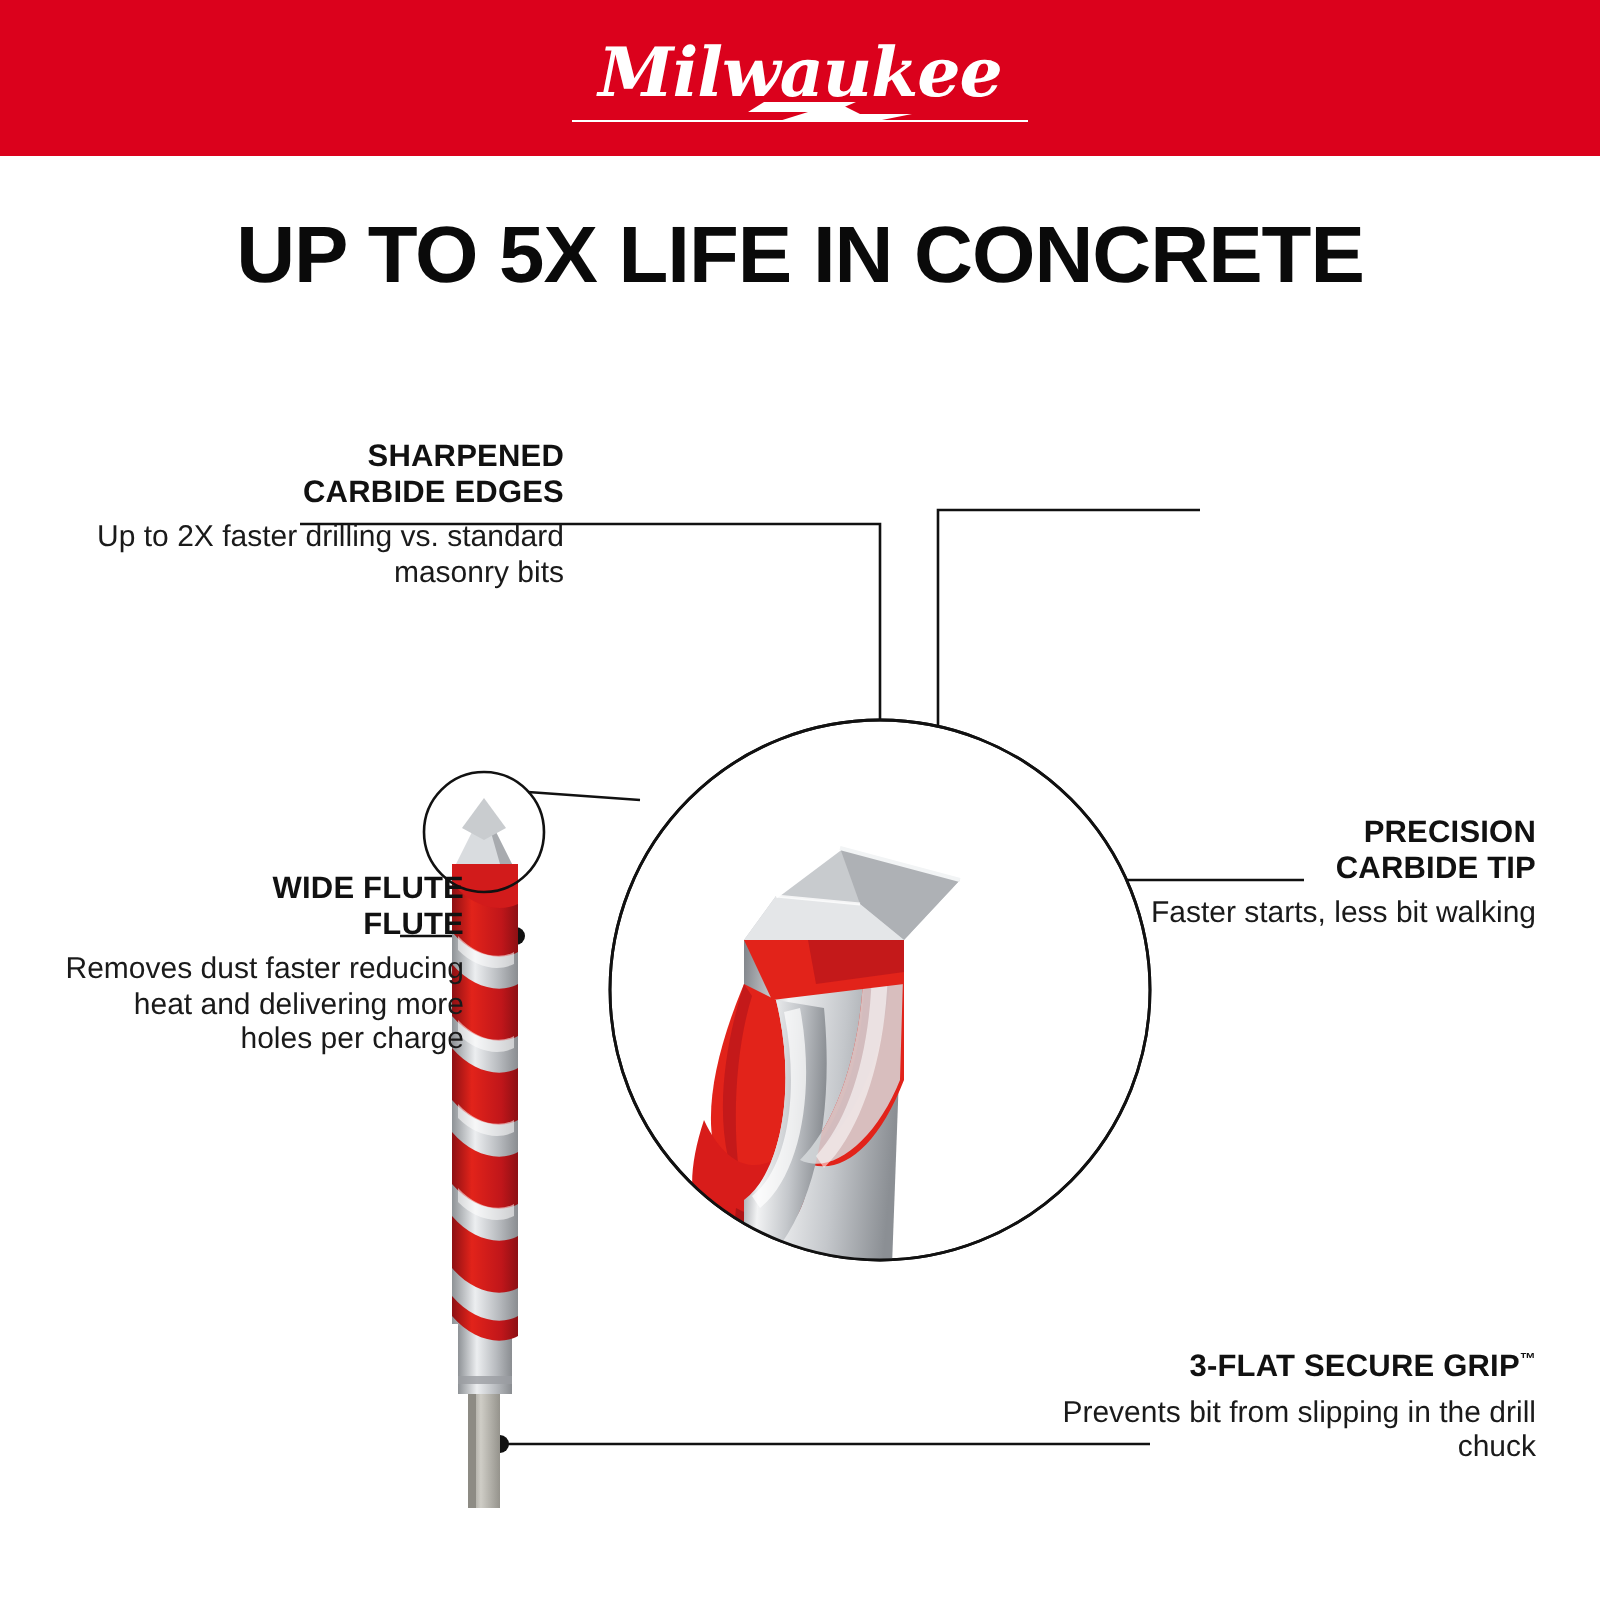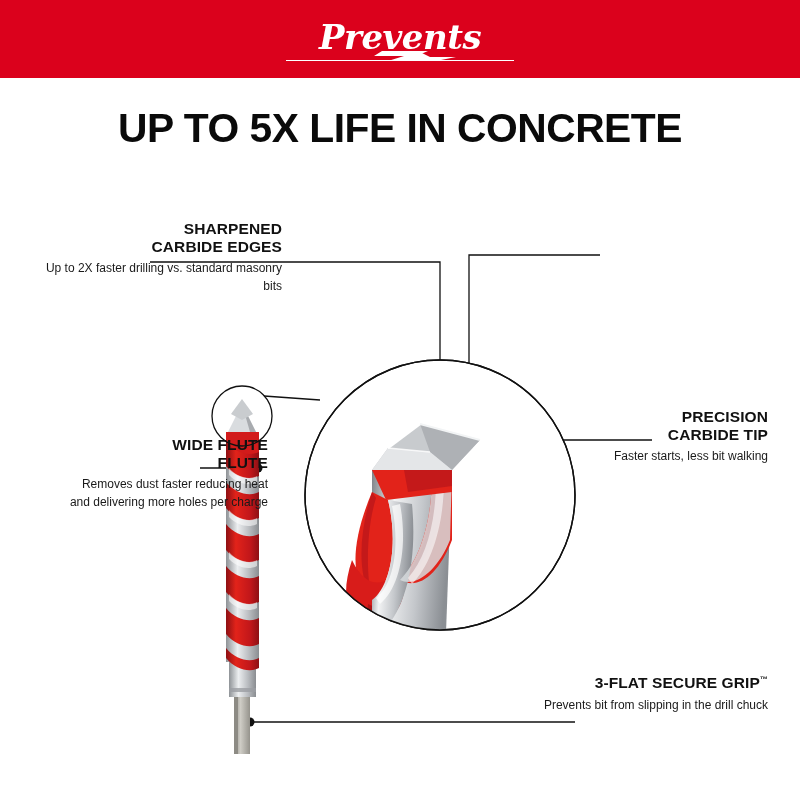--- a/index.html
+++ b/index.html
@@ -77,54 +77,54 @@
   
   .callout { position: absolute; }
   .callout .c-title {
     font-weight: bold;
     font-size: 15.5px;
     line-height: 17.5px;
     color: #111111;
     letter-spacing: 0.1px;
   }
   .callout .c-body {
-    font-size: 12px;
+    font-size: 15px;
     line-height: 17.5px;
     color: #1a1a1a;
     margin-top: 5px;
   }
   .callout.left { text-align: right; }
   .callout.right { text-align: right; }
   .sup {
     font-size: 8px;
     vertical-align: super;
   }
 
   .co-sharpened { left: 32px; top: 220px; width: 250px; }
-  .co-wideflute { left: 32px; top: 436px; width: 200px; margin-left: 36px; }
+  .co-wideflute { left: 32px; top: 436px; width: 200px; }
   .co-durable   { right: 32px; top: 238px; width: 260px; }
   .co-precision { right: 32px; top: 408px; width: 230px; }
   .co-grip      { right: 32px; top: 671px; width: 280px; }
 
   
   #art {
     position: absolute;
     left: 0; top: 0;
     width: 800px;
     height: 800px;
   }
 </style>
 </head>
 <body>
 
 <div id="page">
 
   <div class="brandbar">
     <div class="logo-wrap">
-      <div class="logo-text">Prevents</div>
+      <div class="logo-text">Milwaukee</div>
       <svg class="logo-bolt" viewBox="0 0 228 10">
         <polygon points="0,9 120,9 134,1 150,9 228,9 228,10 0,10" fill="#ffffff"></polygon>
         <polygon points="96,0 142,0 128,6 170,6 150,10 102,10 118,5 88,5" fill="#ffffff"></polygon>
       </svg>
     </div>
   </div>
 
   <div class="headline">UP TO 5X LIFE IN CONCRETE</div>
 
   <svg id="art" viewBox="0 0 800 800">

